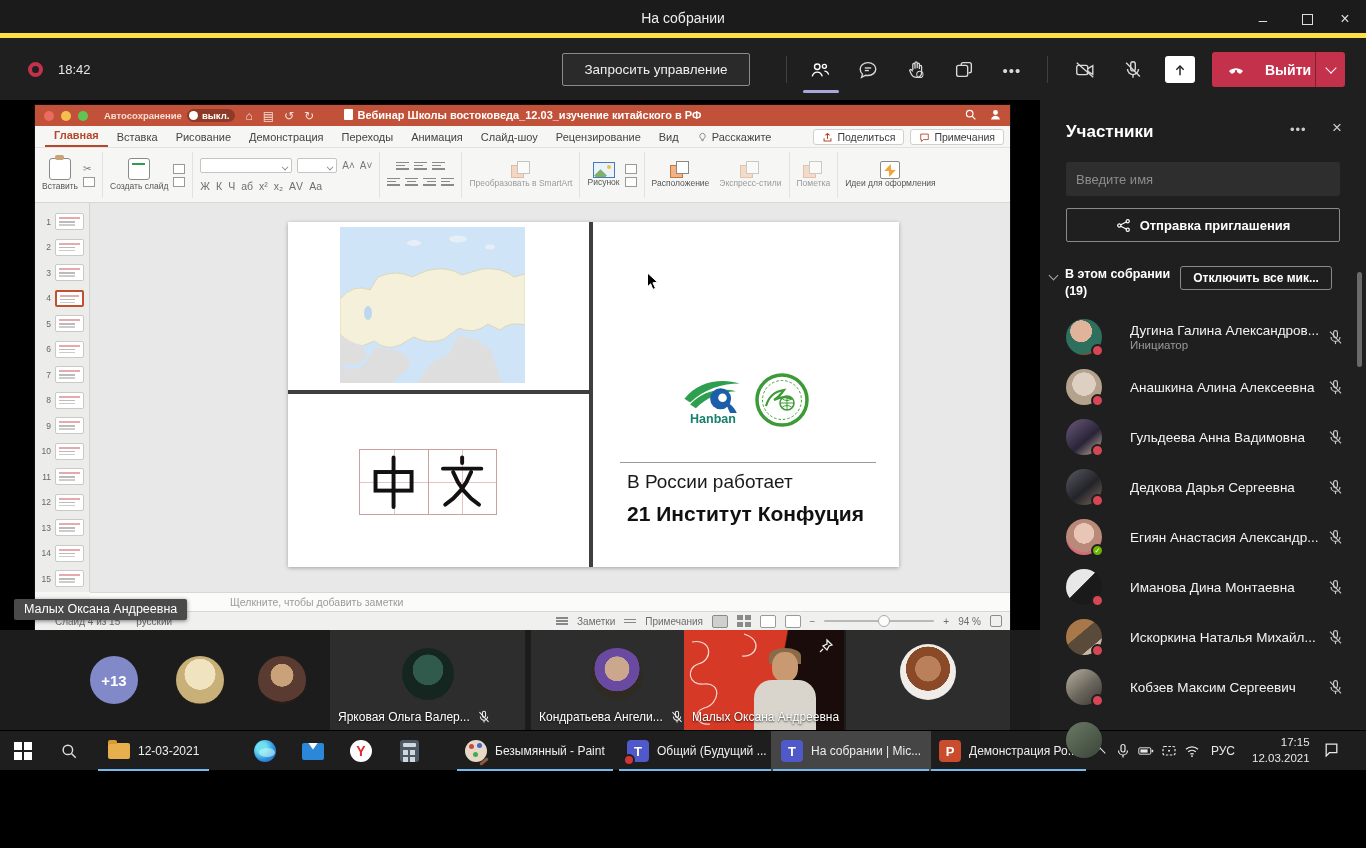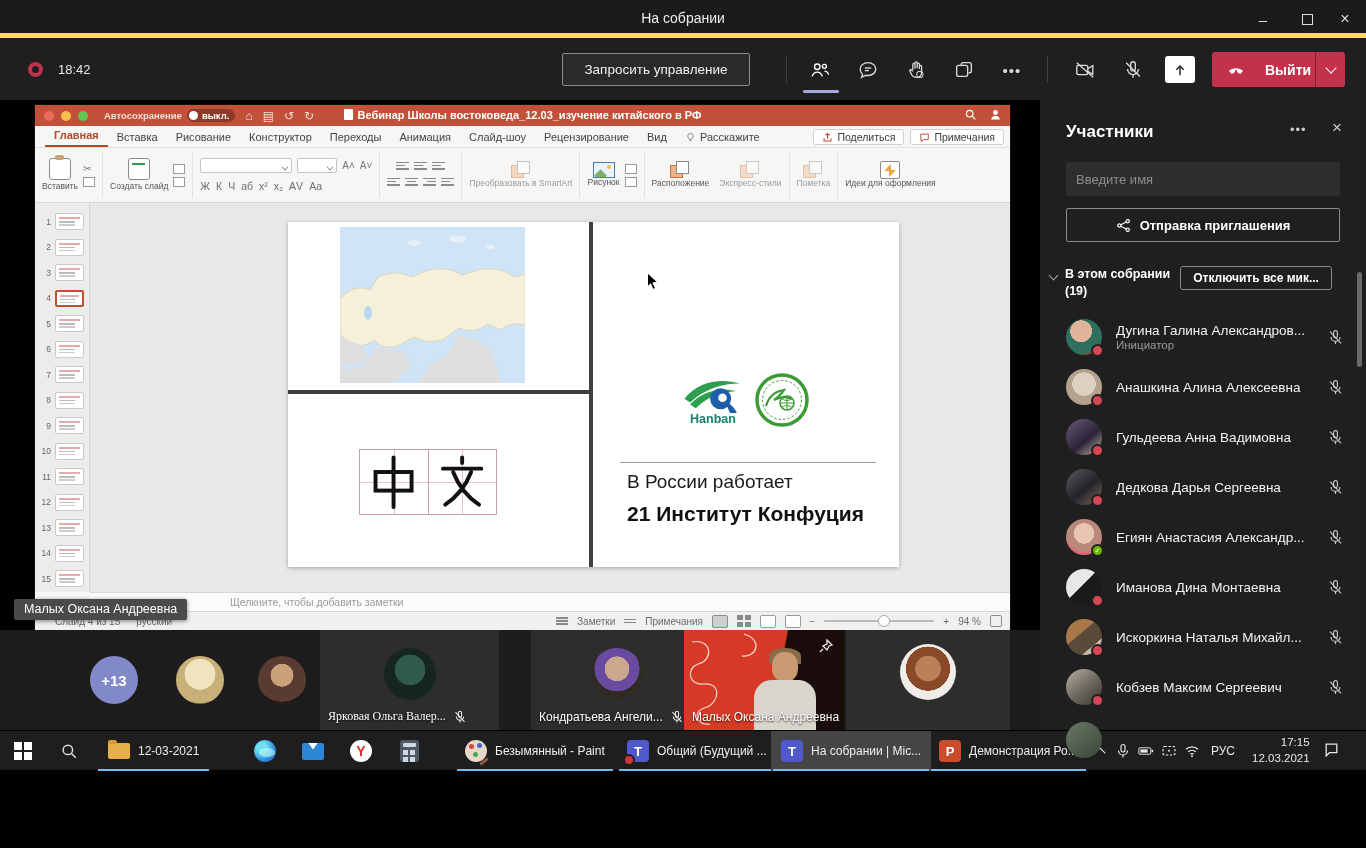--- a/index.html
+++ b/index.html
@@ -159,37 +159,37 @@
   #section-label { margin-left:8px; color:#fff; font-size:12.5px; font-weight:bold; line-height:1.35; }
   #mute-all { margin-left:10px; border:1px solid #8a8a8a; border-radius:3px; color:#fff; font-size:12px; font-weight:bold;
     padding:4px 12px; white-space:nowrap; cursor:pointer; }
   #plist { left:0; top:212px; width:326px; }
   .p-row { height:50px; display:flex; align-items:center; cursor:pointer; }
   .p-avatar { width:36px; height:36px; border-radius:50%; margin-left:26px; position:relative; flex:none; }
   .p-dot { position:absolute; right:-2px; bottom:-2px; width:13px; height:13px; border-radius:50%; border:2px solid #1f1f1f; }
   .p-dot.busy { background:#d74654; }
   .p-dot.available { background:#6bb700; color:#fff; font-size:7px; display:flex; align-items:center; justify-content:center; }
   .p-dot.available::after { content:"✓"; }
-  .p-names { margin-left:14px; min-width:0; }
+  .p-names { margin-left:28px; min-width:0; }
   .p-name { color:#f3f3f3; font-size:13.5px; white-space:nowrap; }
   .p-sub { color:#9a9a9a; font-size:11.5px; margin-top:1px; }
   .p-mic { margin-left:auto; margin-right:22px; color:#c8c8c8; width:17px; height:17px; flex:none; }
   #panel-scroll { left:317px; top:172px; width:5px; height:95px; background:#6a6a6a; border-radius:3px; }
   #partial-avatar { left:1066px; top:722px; width:36px; height:36px; border-radius:50%;
     background:linear-gradient(140deg,#6a7a66,#3a4538); z-index:5; }
 
   
   #strip { left:0; top:630px; width:1040px; height:100px; background:#1c1c1c; }
   #overflow-chip { left:90px; top:26px; width:48px; height:48px; border-radius:50%; background:#8289c9;
     display:flex; align-items:center; justify-content:center; color:#fff; font-size:15px; font-weight:bold; }
   .strip-avatar { top:26px; width:48px; height:48px; border-radius:50%; }
   #sav1 { left:176px; background:radial-gradient(circle at 50% 38%, #efe3c0 0 40%, #c9b078 41% 75%, #8a7348 76%); }
   #sav2 { left:258px; background:radial-gradient(circle at 50% 40%, #caa27a 0 30%, #5a3b32 31% 70%, #2a1d18 71%); }
   .tile { top:0; height:100px; background:#2d2d2e; cursor:pointer; }
-  #tile1 { left:320px; width:179px;font-family:Liberation Serif, serif; }
+  #tile1 { left:330px; width:195px; }
   #tile2 { left:511px; width:171px;margin-left:20px; }
   #tile3 { left:684px; width:160px; overflow:hidden; }
   #tile4 { left:846px; width:164px; }
   .tile .t-avatar { position:absolute; left:50%; top:18px; transform:translateX(-50%); width:52px; height:52px; border-radius:50%; }
   #tile1 .t-avatar { background:radial-gradient(circle at 50% 42%, #2f5a4c 0 38%, #15251f 39% 75%, #0c1410 76%); }
   #tile2 .t-avatar { background:radial-gradient(circle at 50% 40%, #caa78d 0 30%, #6a4aa0 31% 55%, #2f2a22 56%); }
   #tile4 .t-avatar { left:50%; top:14px; width:56px; height:56px; background:radial-gradient(circle at 50% 44%, #b9805a 0 30%, #8a4a28 31% 52%, #f0ede8 53%); }
   .t-label { position:absolute; left:8px; bottom:6px; color:#fff; font-size:12px; text-shadow:0 1px 2px rgba(0,0,0,.8);
     display:flex; align-items:center; gap:7px; white-space:nowrap; }
   .t-label .t-mic { width:14px; height:14px; color:#efefef; flex:none; }
@@ -389,21 +389,21 @@
           <span>Вставка</span>
         </div>
 
         <div class="ppt-tab">
 
           <span>Рисование</span>
         </div>
 
         <div class="ppt-tab">
 
-          <span>Конструктор</span>
+          <span>Демонстрация</span>
         </div>
 
         <div class="ppt-tab">
 
           <span>Переходы</span>
         </div>
 
         <div class="ppt-tab">
 
           <span>Анимация</span>

